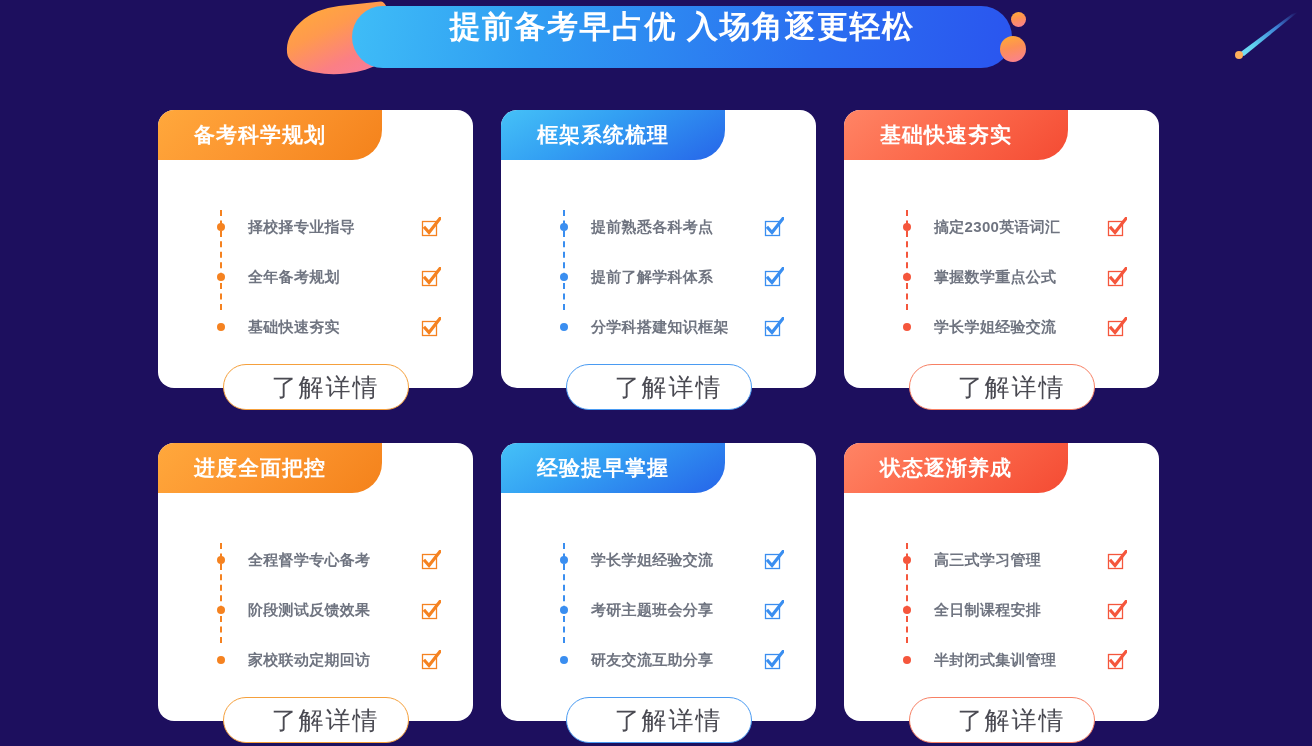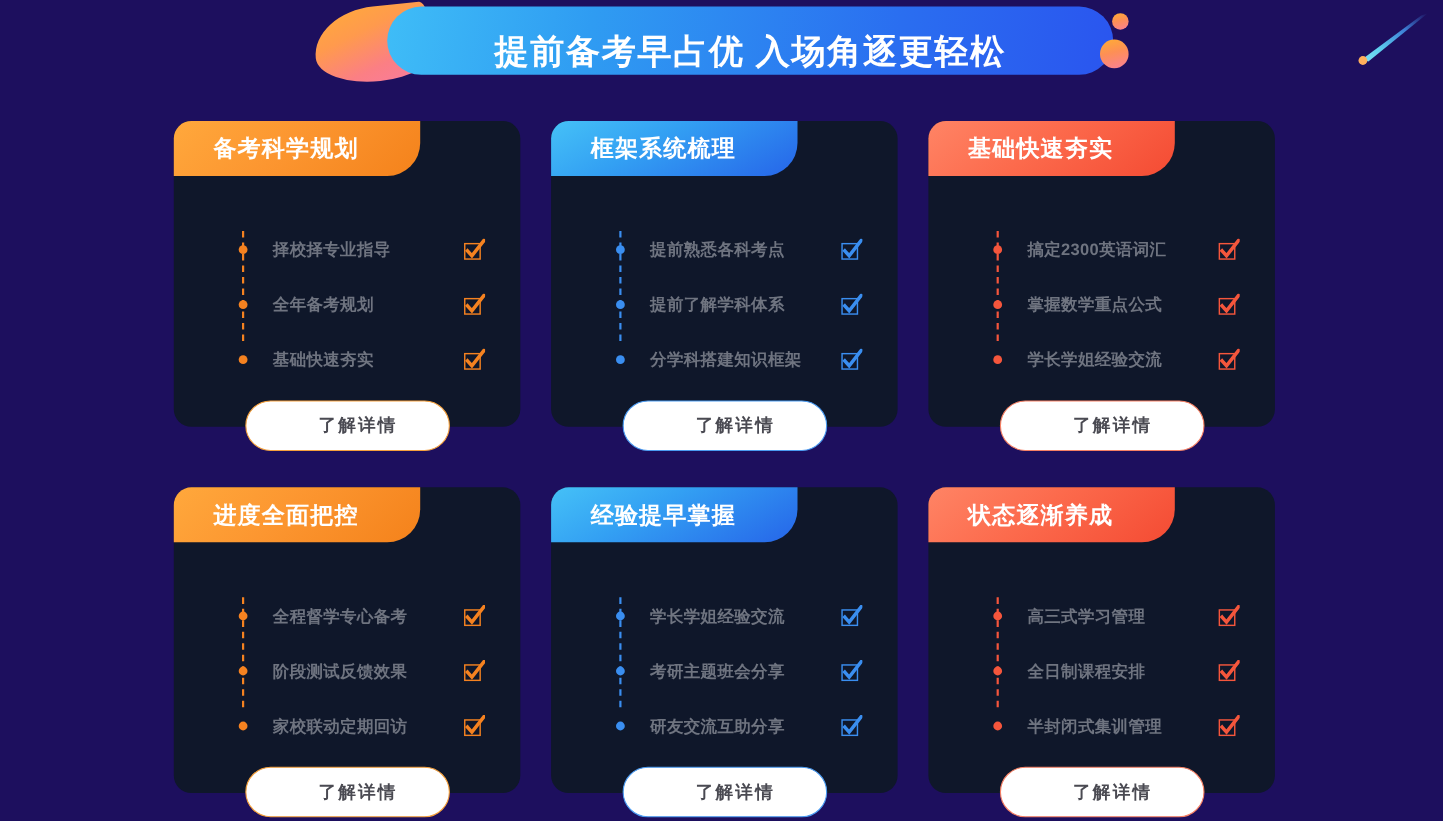--- a/index.html
+++ b/index.html
@@ -35,21 +35,21 @@
   }
   .banner-pill {
     position: absolute;
     left: 352px;
     top: 6px;
     width: 660px;
     height: 62px;
     border-radius: 34px;
     background: linear-gradient(100deg, #3fbdf7 0%, #2f9cf2 28%, #2a6ef0 70%, #2a55ef 100%);
     display: flex;
-    align-items: flex-end;
+    align-items: flex-start;
     justify-content: center;
   }
   .banner-title {
     color: #ffffff;
     font-size: 31px;
     font-weight: bold;
     letter-spacing: 1.5px;
     white-space: nowrap;
   }
   .banner-dot {
@@ -85,21 +85,21 @@
     width: 1010px;
     display: grid;
     grid-template-columns: repeat(3, 315px);
     column-gap: 28px;
     row-gap: 55px;
   }
 
   .card {
     position: relative;
     height: 278px;
-    background: #0f172a;
+    background: #ffffff;
     border-radius: 16px;
   }
 
   .card-header {
     position: absolute;
     left: 0;
     top: 0;
     width: 224px;
     height: 50px;
     border-radius: 16px 0 30px 0;
@@ -195,22 +195,22 @@
     display: flex;
     align-items: center;
     justify-content: center;
     box-sizing: border-box;
     cursor: pointer;
   }
   .theme-blue .detail-btn { border-color: #4a9bf2; }
   .theme-red  .detail-btn { border-color: #f78064; }
 
   .detail-btn-label {
-    font-size: 16px;
-    font-weight: bold;
+    font-size: 25px;
+    font-weight: normal;
     color: #4a4a52;
     letter-spacing: 2px;
     margin-left: 20px;
   }
 </style>
 </head>
 <body>
 
 <div class="banner">
   <div class="banner-leaf"></div>

